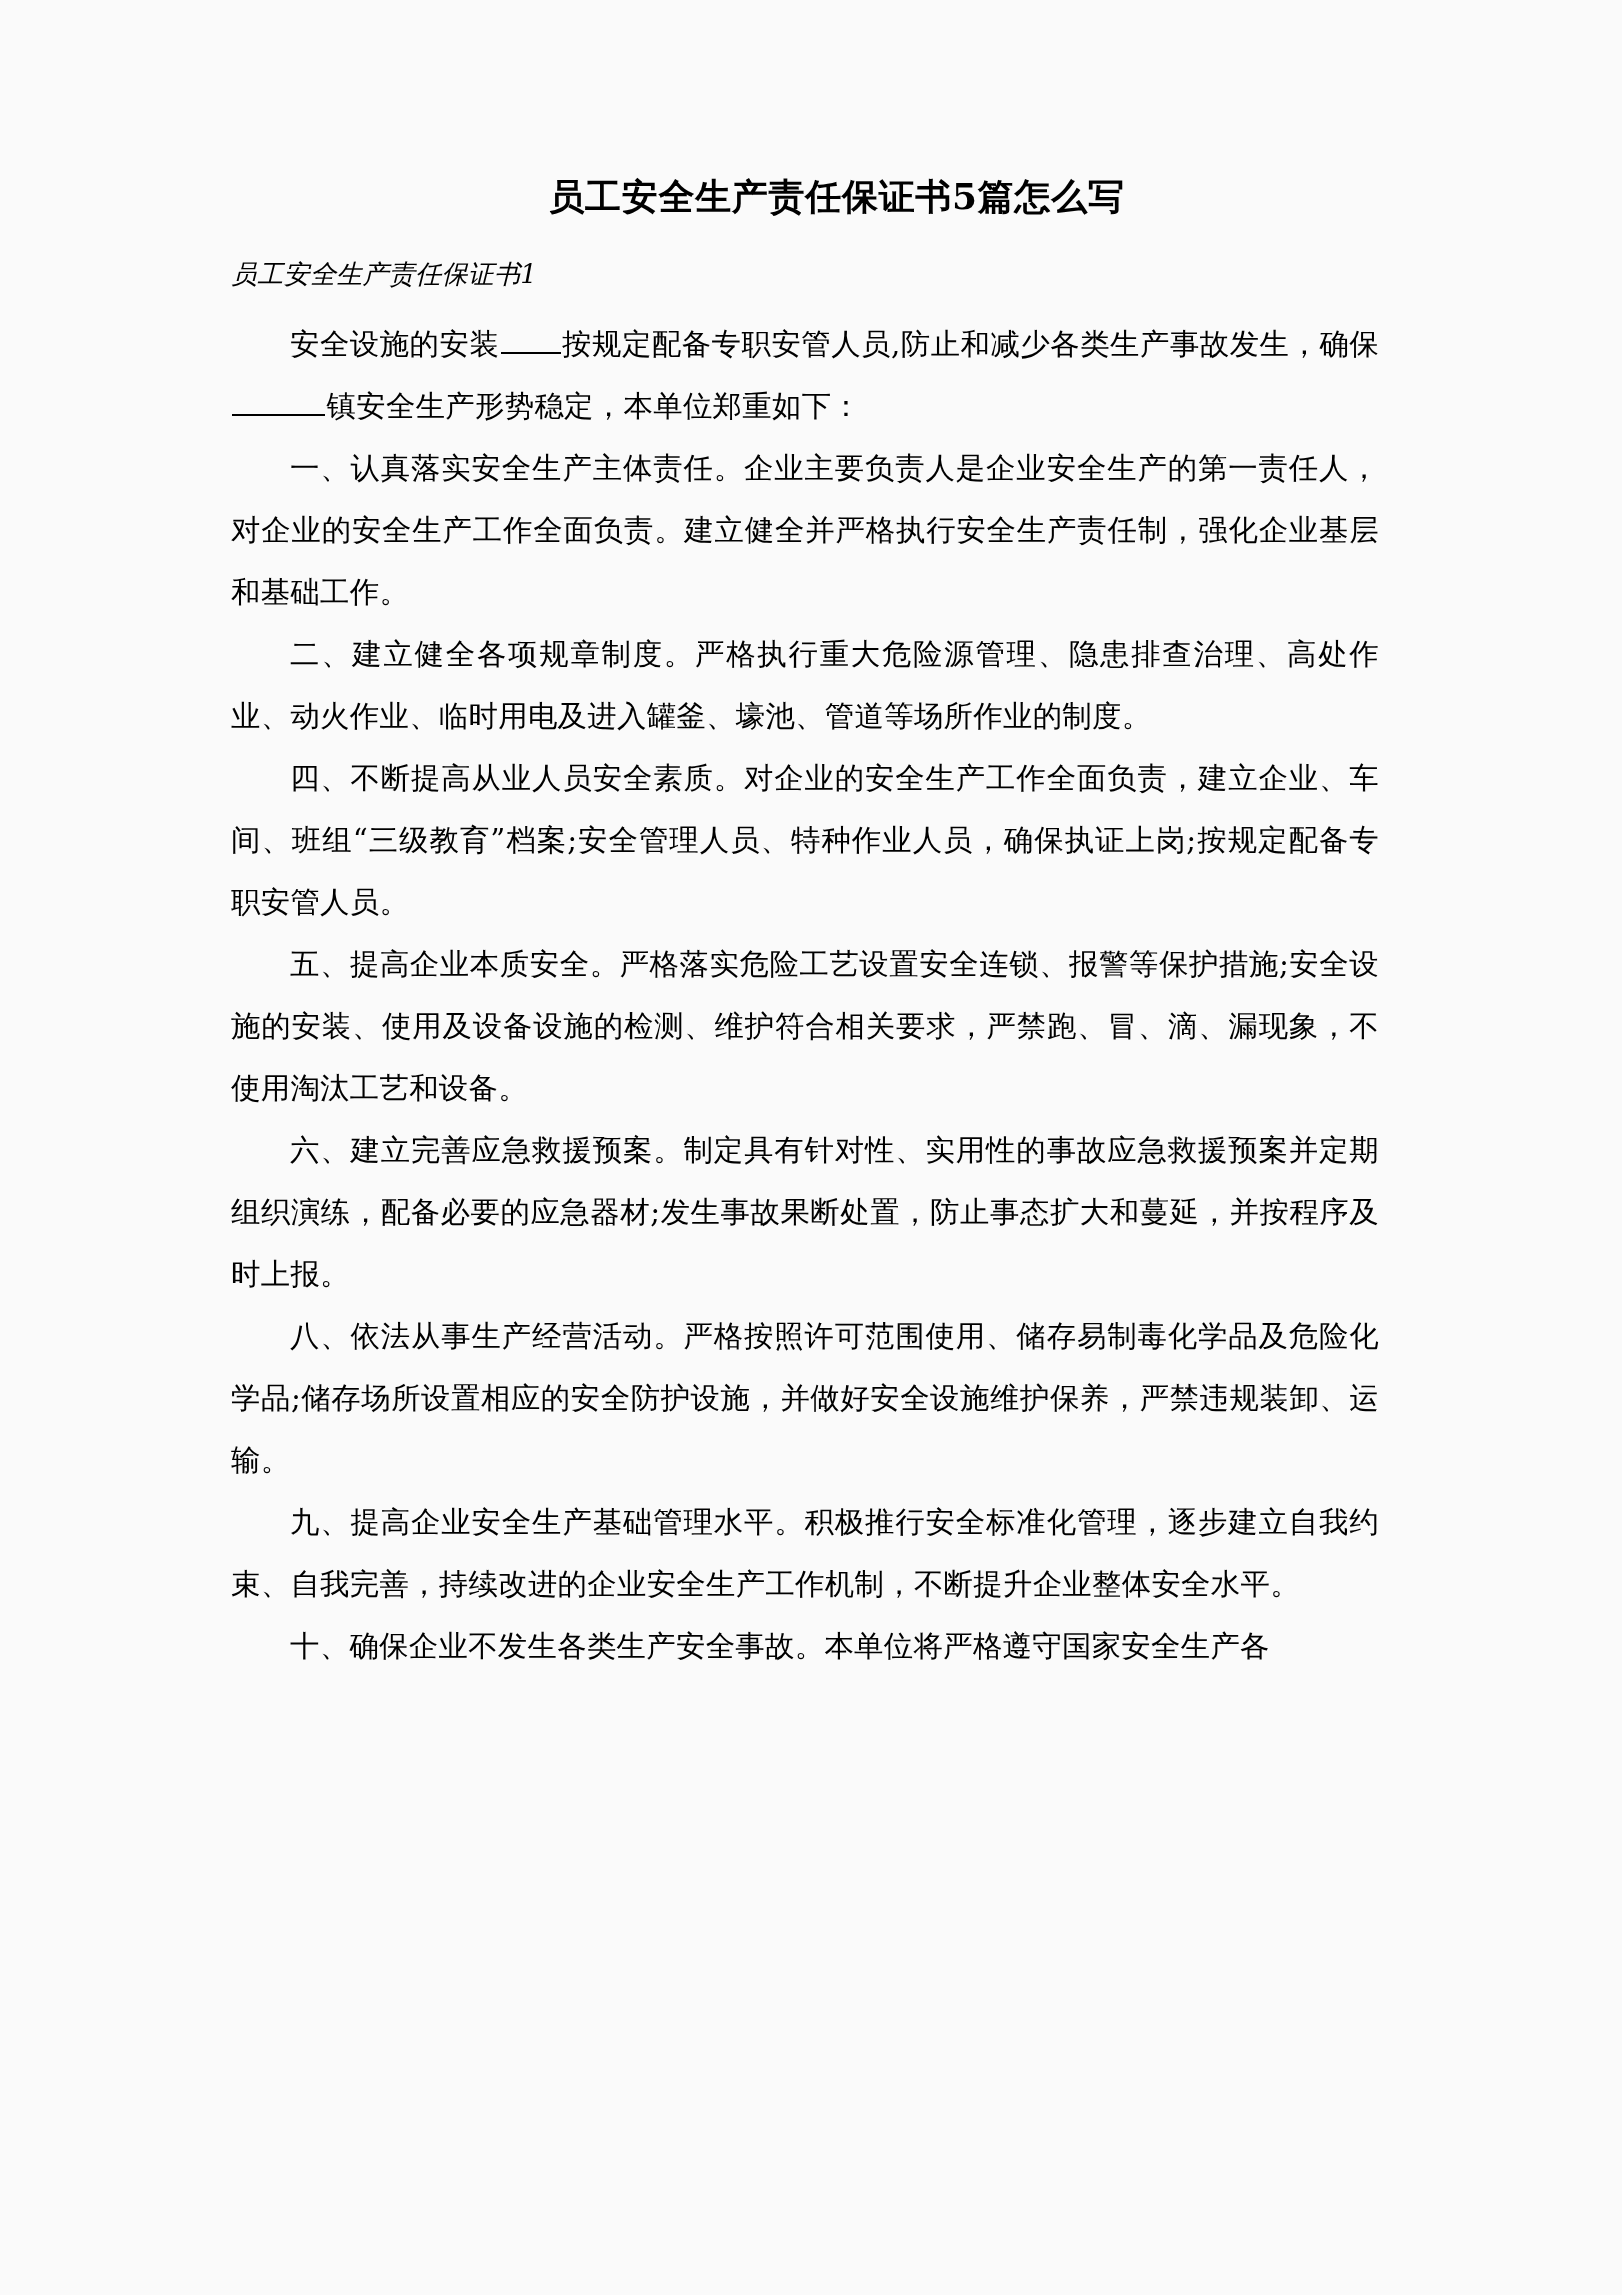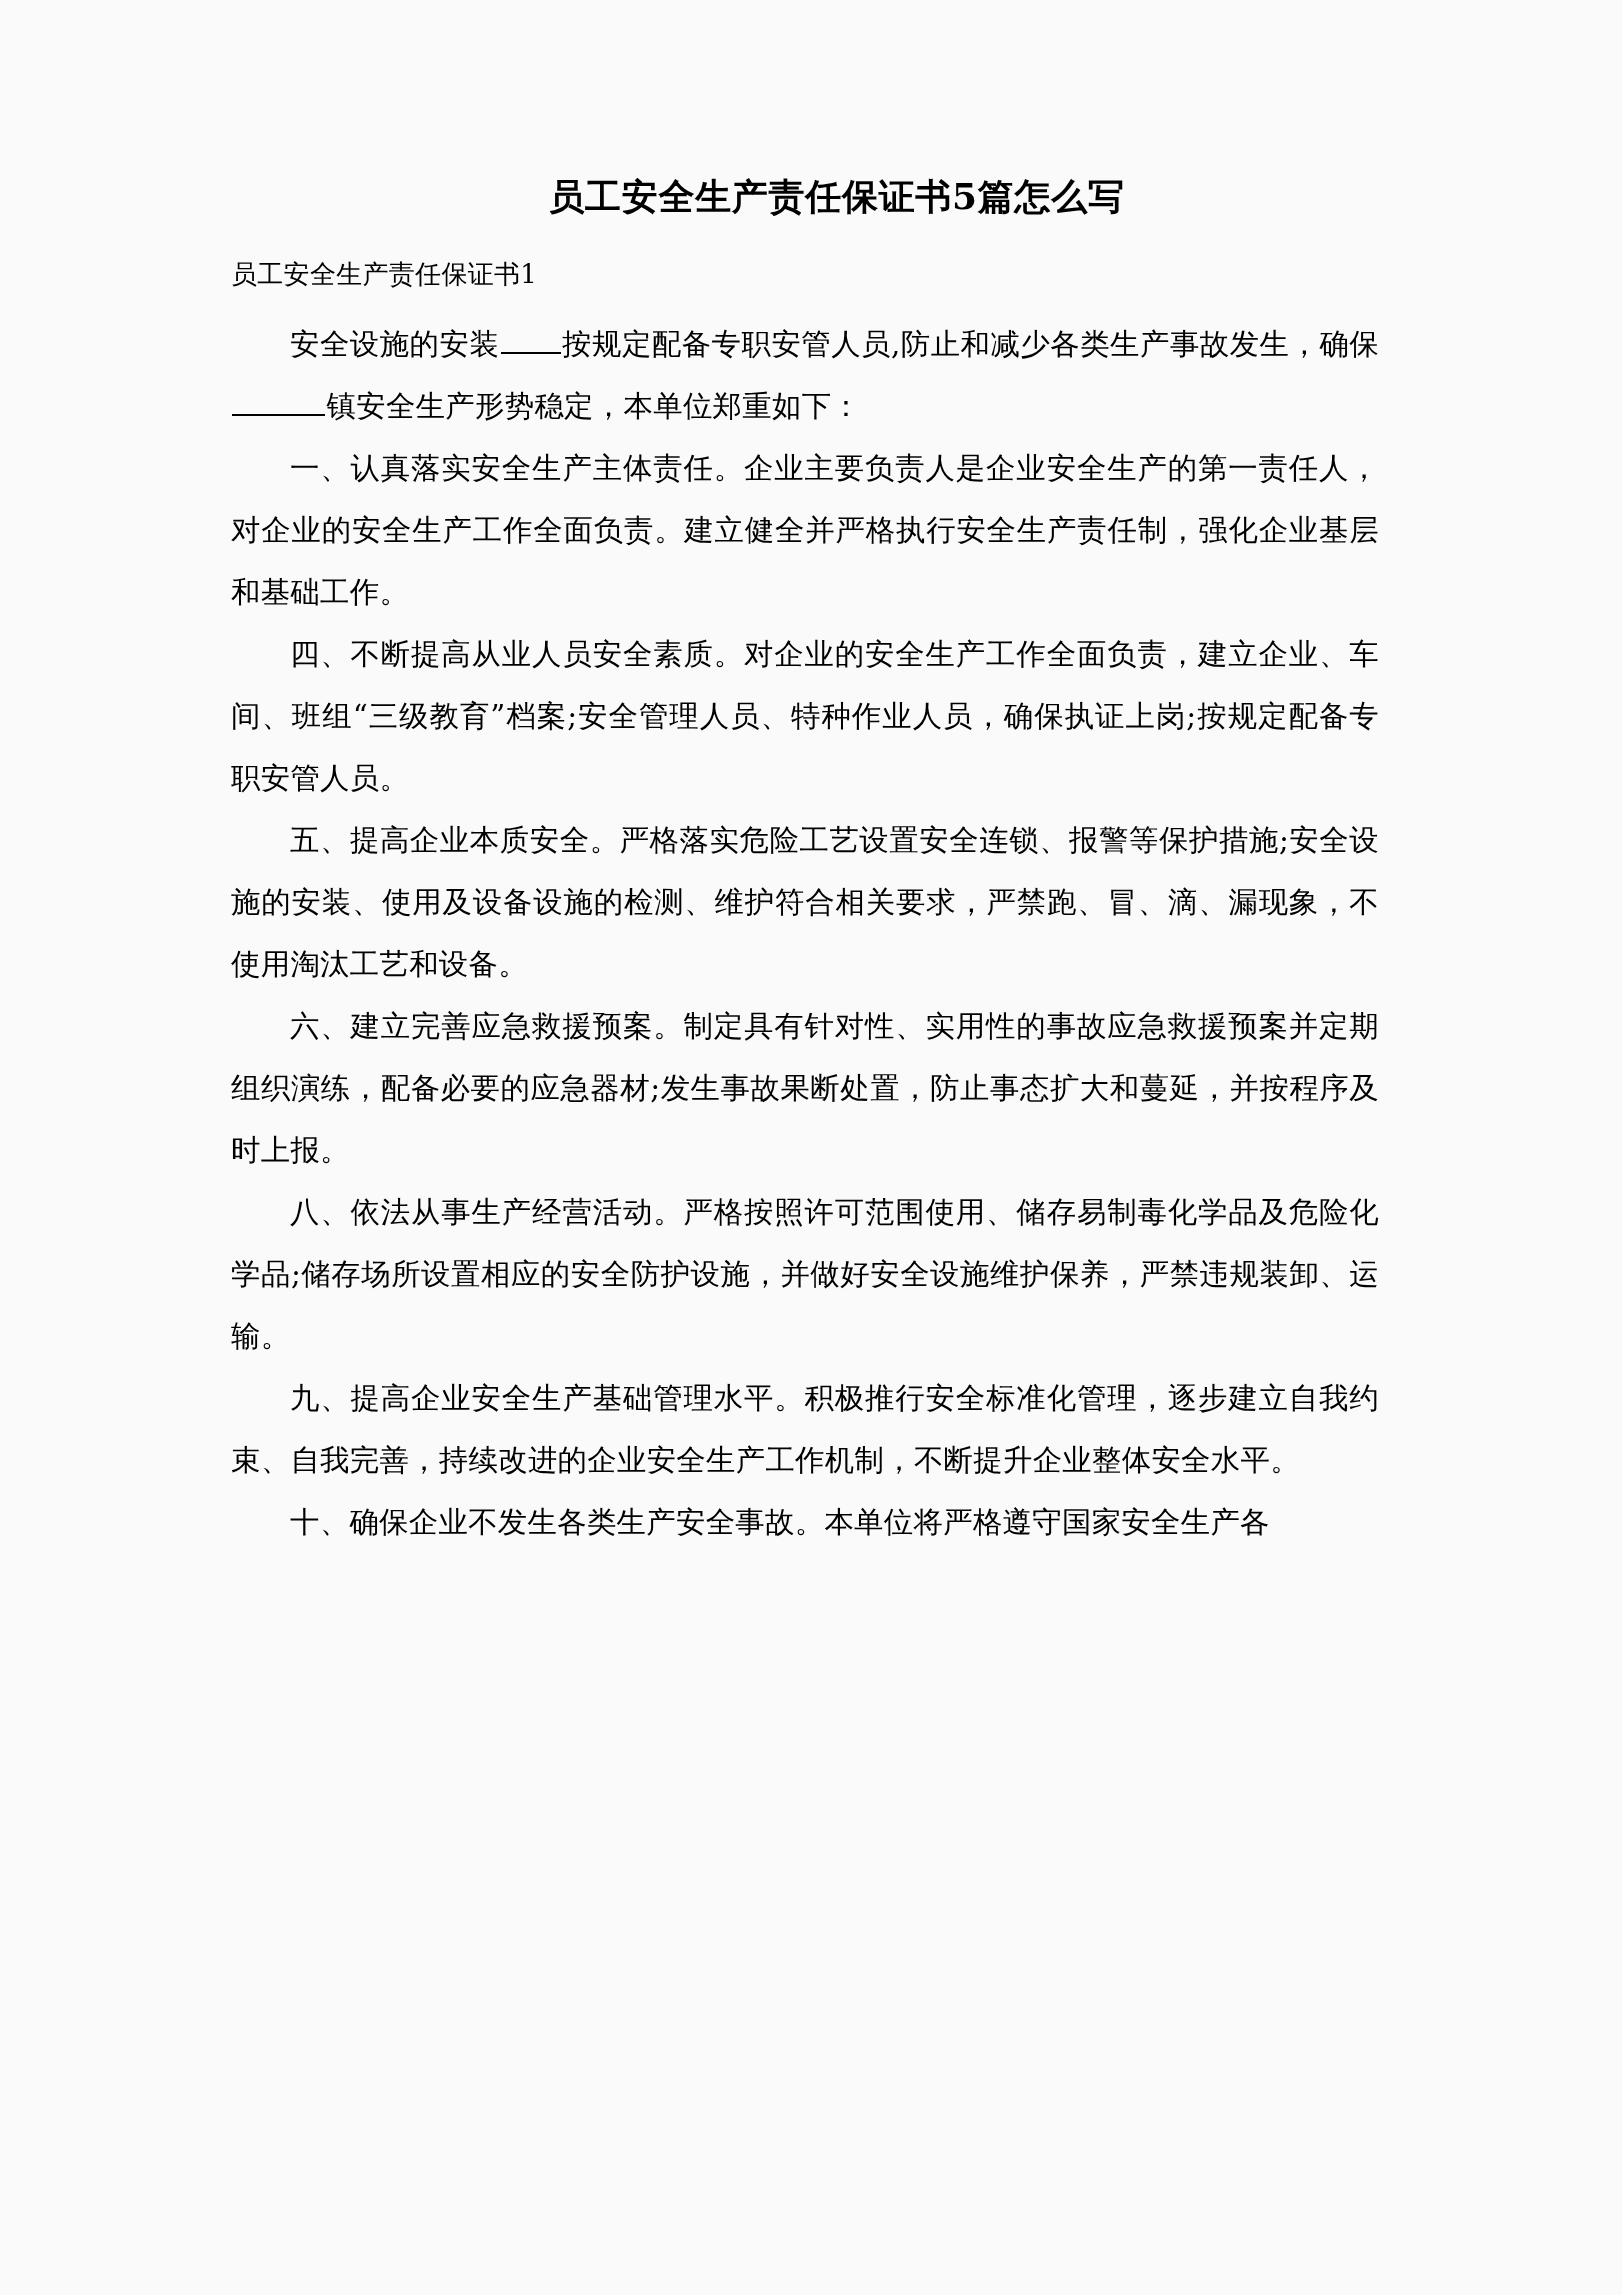--- a/index.html
+++ b/index.html
@@ -44,20 +44,21 @@
 
   
   .doc-subtitle {
     margin: 0;
     padding: 0;
     font-size: 26px;
     font-weight: normal;
     line-height: 1.0;
     padding-top: 47px;
     letter-spacing: 0.3px;
+    font-style: italic;
   }
 
   
   .body-block {
     padding-top: 26px;
   }
   p.para {
     margin: 0 0 0 0;
     padding: 0;
     font-size: 29.4px;
@@ -91,20 +92,21 @@
 
     <h1 class="doc-title">员工安全生产责任保证书5篇怎么写</h1>
 
     <h2 class="doc-subtitle">员工安全生产责任保证书1</h2>
 
     <div class="body-block">
 
       <p class="para"><span>安全设施的安装</span><span class="blank blank-short"></span><span>按规定配备专职安管人员,防止和减少各类生产事故发生，确保</span><span class="blank blank-long"></span><span>镇安全生产形势稳定，本单位郑重如下：</span></p>
 
       <p class="para">一、认真落实安全生产主体责任。企业主要负责人是企业安全生产的第一责任人，对企业的安全生产工作全面负责。建立健全并严格执行安全生产责任制，强化企业基层和基础工作。</p>
+      <p class="para">二、建立健全各项规章制度。严格执行重大危险源管理、隐患排查治理、高处作业、动火作业、临时用电及进入罐釜、壕池、管道等场所作业的制度。</p>
       <p class="para">四、不断提高从业人员安全素质。对企业的安全生产工作全面负责，建立企业、车间、班组“三级教育”档案;安全管理人员、特种作业人员，确保执证上岗;按规定配备专职安管人员。</p>
       <p class="para">五、提高企业本质安全。严格落实危险工艺设置安全连锁、报警等保护措施;安全设施的安装、使用及设备设施的检测、维护符合相关要求，严禁跑、冒、滴、漏现象，不使用淘汰工艺和设备。</p>
       <p class="para">六、建立完善应急救援预案。制定具有针对性、实用性的事故应急救援预案并定期组织演练，配备必要的应急器材;发生事故果断处置，防止事态扩大和蔓延，并按程序及时上报。</p>
       <p class="para">八、依法从事生产经营活动。严格按照许可范围使用、储存易制毒化学品及危险化学品;储存场所设置相应的安全防护设施，并做好安全设施维护保养，严禁违规装卸、运输。</p>
       <p class="para">九、提高企业安全生产基础管理水平。积极推行安全标准化管理，逐步建立自我约束、自我完善，持续改进的企业安全生产工作机制，不断提升企业整体安全水平。</p>
       <p class="para">十、确保企业不发生各类生产安全事故。本单位将严格遵守国家安全生产各</p>
 
     </div>
   </div>
 </div>

